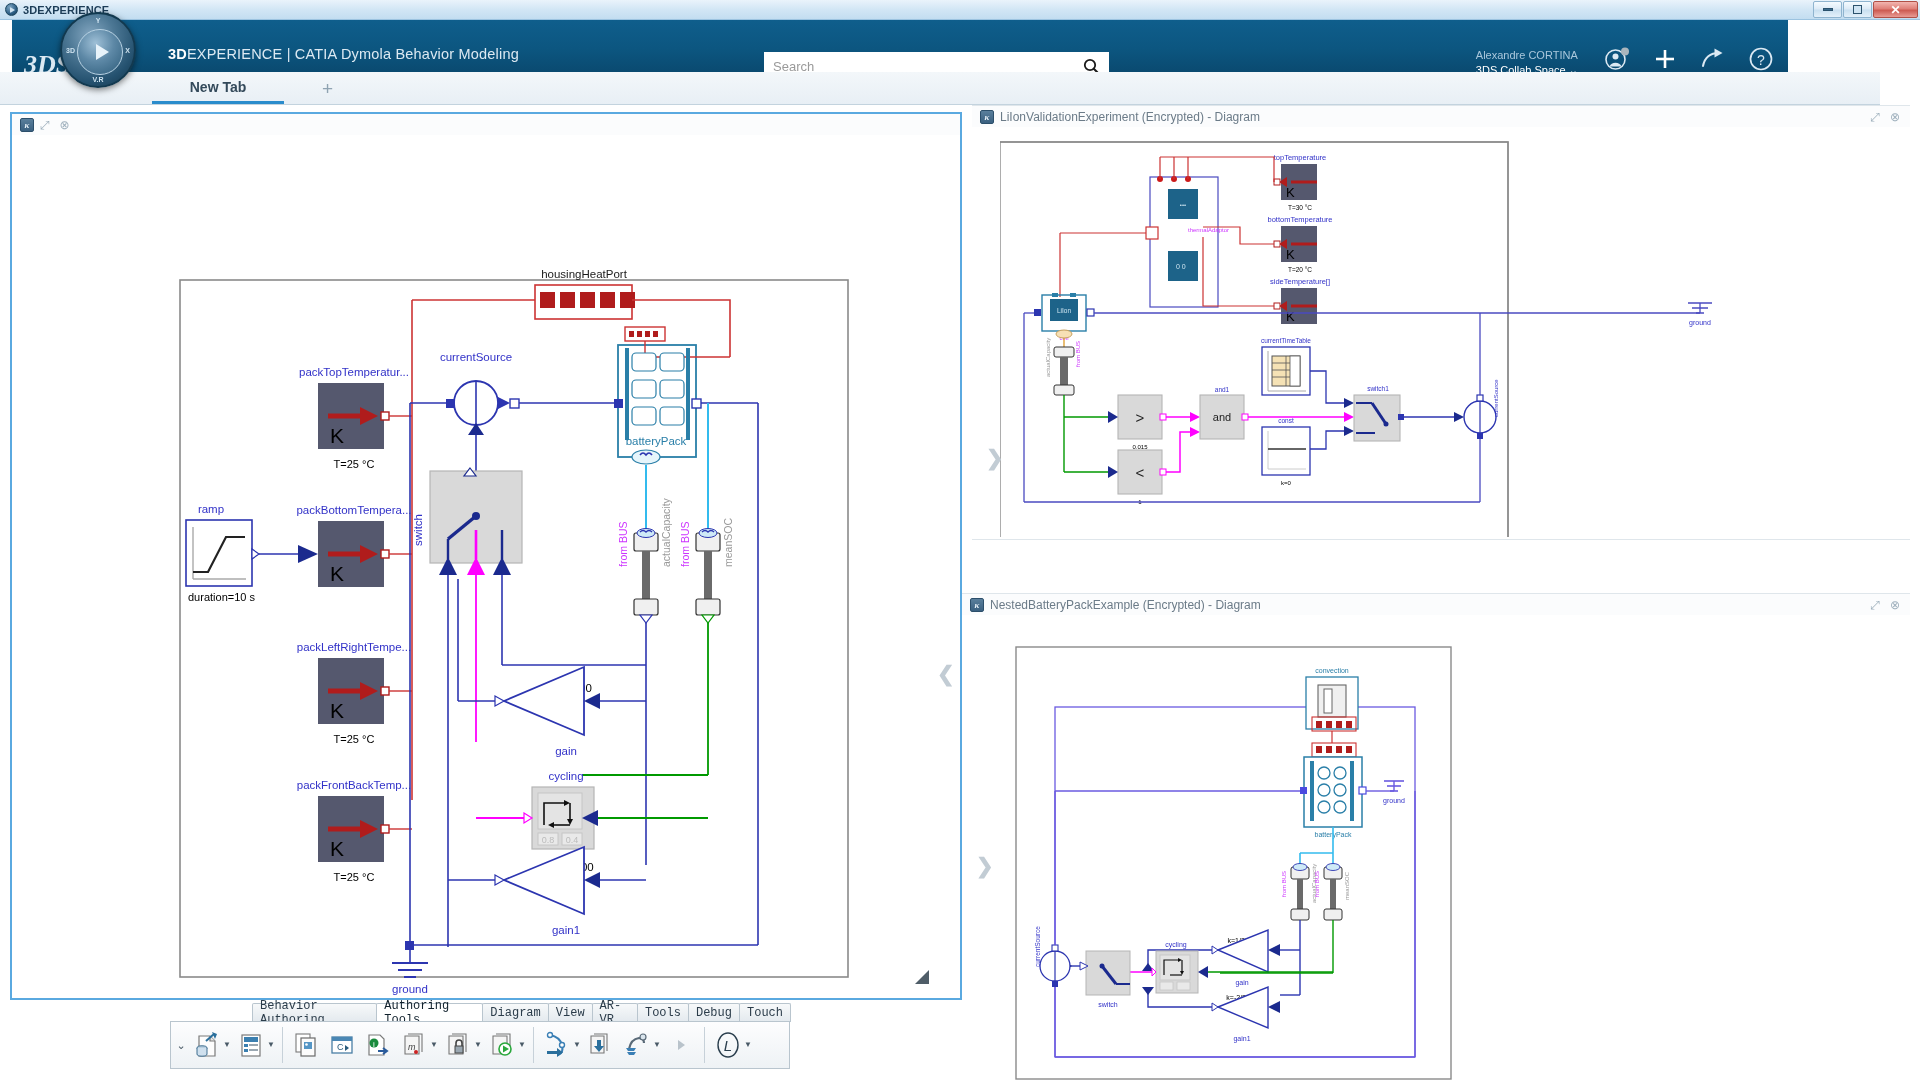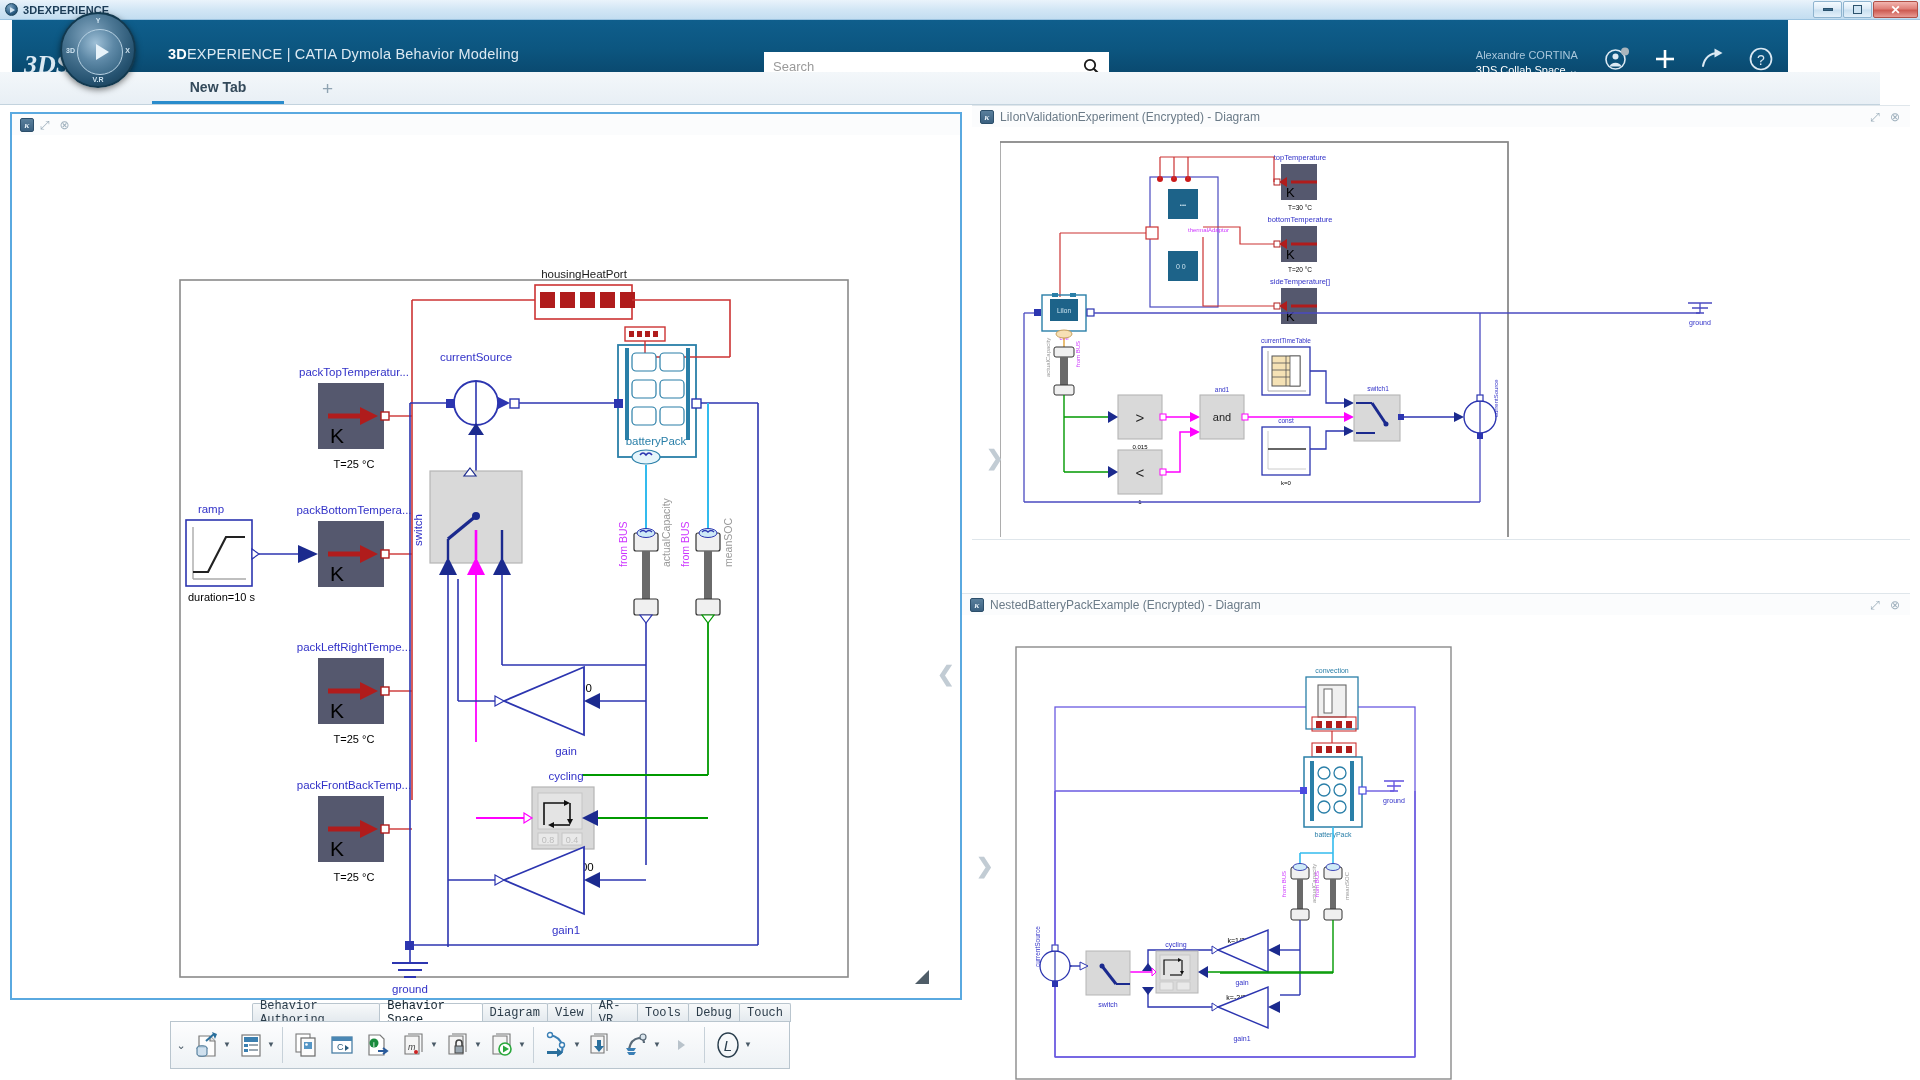--- a/index.html
+++ b/index.html
@@ -868,21 +868,21 @@
     <path d="M16 2 L16 16 L2 16 Z" fill="#4f5d68"></path>
   </svg>
 </div>
 
 <div id="bottom-toolbar">
   <div id="tb-tabs">
     <div class="tb-tab">
         <span>Behavior Authoring</span>
       </div>
     <div class="tb-tab active">
-        <span>Behavior Space</span>
+        <span>Authoring Tools</span>
       </div>
     <div class="tb-tab">
         <span>Diagram</span>
       </div>
     <div class="tb-tab">
         <span>View</span>
       </div>
     <div class="tb-tab">
         <span>AR-VR</span>
       </div>

